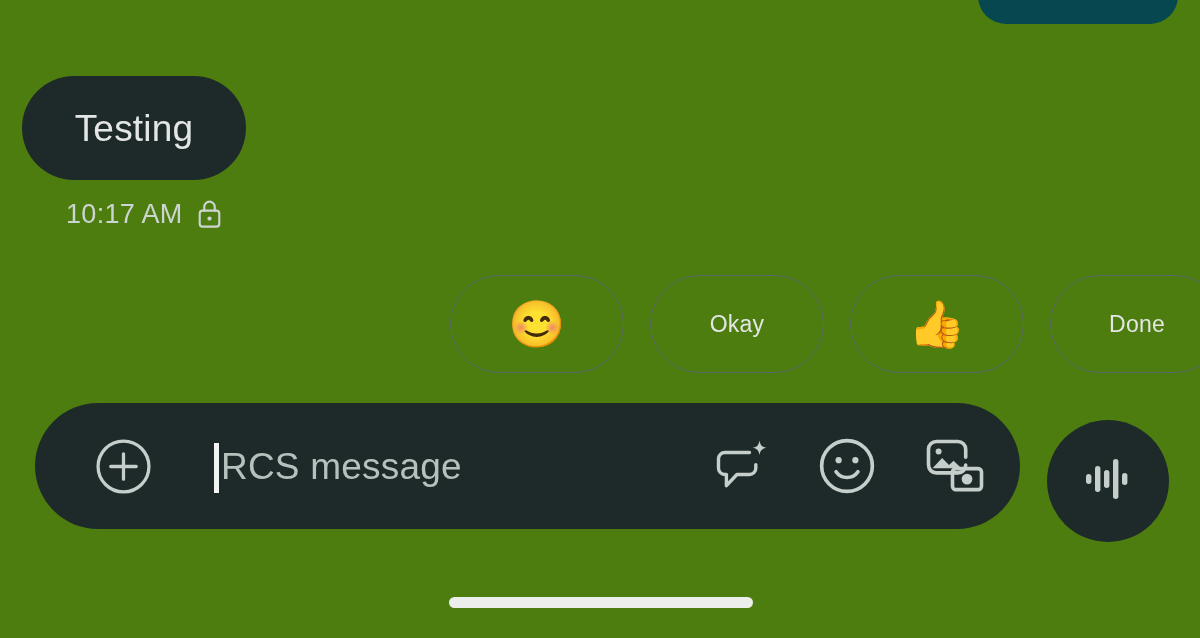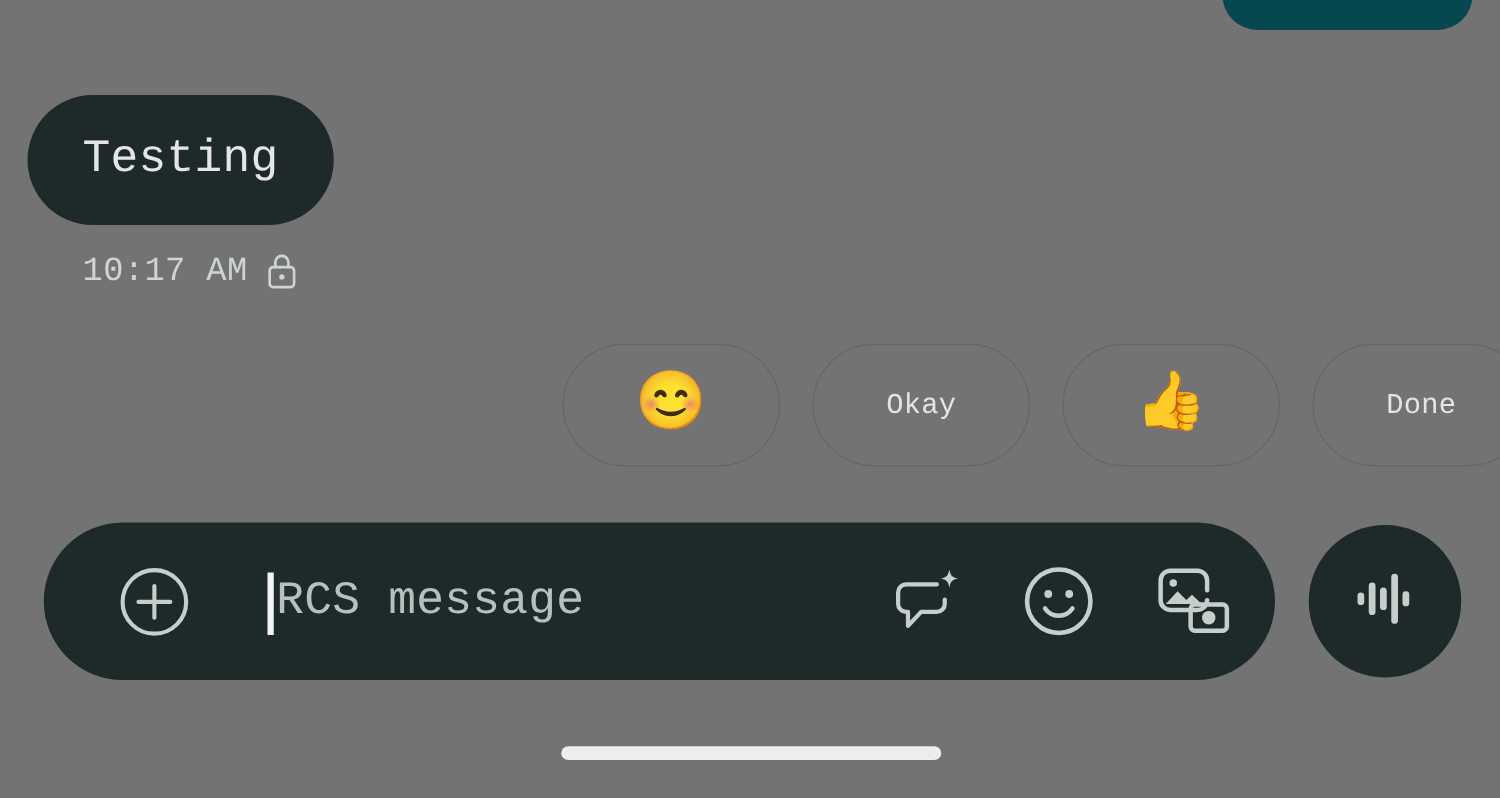--- a/index.html
+++ b/index.html
@@ -13,23 +13,22 @@
     height: 638px;
     overflow: hidden;
     font-family: "Liberation Sans", sans-serif;
     -webkit-font-smoothing: antialiased;
   }
 
   .screen {
     position: relative;
     width: 1200px;
     height: 638px;
-    background: #737373;
+    background: #4d7c0f;
     overflow: hidden;
-    font-family: Liberation Mono, monospace;
   }
 
   
   .sent-bubble {
     position: absolute;
     right: 22px;
     top: -58px;
     width: 200px;
     height: 82px;
     background: #07474f;
@@ -58,21 +57,21 @@
     line-height: 1;
     white-space: nowrap;
   }
 
   
   .meta-row {
     position: absolute;
     left: 66px;
     top: 196px;
     display: flex;
-    align-items: flex-end;
+    align-items: center;
     gap: 14px;
     height: 36px;
   }
   .meta-row .time-text {
     color: #cdd5d2;
     font-size: 27px;
     letter-spacing: .3px;
     line-height: 1;
   }
   .lock-icon { display: block; }
@@ -113,21 +112,21 @@
   .chip.emoji .chip-label {
     font-size: 46px;
     line-height: 1;
   }
   .chip.last {
     margin-right: -24px;
   }
   .compose-bar {
     position: absolute;
     left: 35px;
-    top: 418px;
+    top: 403px;
     width: 985px;
     height: 126px;
     background: #1e2a2a;
     border-radius: 63px;
     display: flex;
     align-items: center;
     box-sizing: border-box;
     padding: 0 26px 0 60px;
   }
   .plus-icon { flex: 0 0 auto; display: block; }

